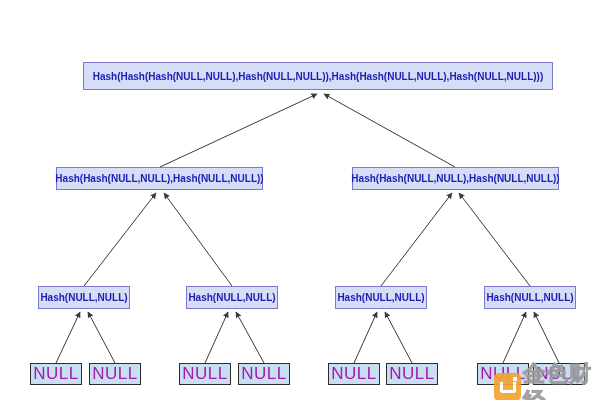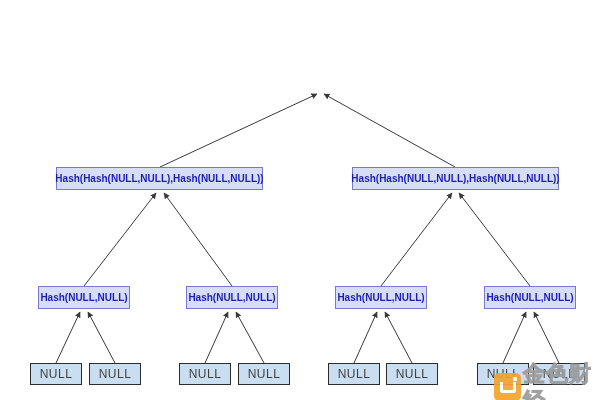--- a/index.html
+++ b/index.html
@@ -32,22 +32,22 @@
   .hash-node{
     background:#d6ddf7;
     border:1px solid #7878cf;
     color:#1d1db5;
     font-weight:bold;
     font-size:10px;
   }
   .leaf-node{
     background:#c9def1;
     border:1px solid #2b2b2b;
-    color:#404040;
-    font-size:12px;
+    color:#a21caf;
+    font-size:17px;
     letter-spacing:0.5px;
   }
   .node-root   {left:83px;  top:62px;  width:470px; height:28px;}
   .node-l2-0   {left:56px;  top:167px; width:207px; height:23px;}
   .node-l2-1   {left:352px; top:167px; width:207px; height:23px;}
   .node-l3-0   {left:38px;  top:286px; width:92px;  height:23px;}
   .node-l3-1   {left:186px; top:286px; width:92px;  height:23px;}
   .node-l3-2   {left:335px; top:286px; width:92px;  height:23px;}
   .node-l3-3   {left:484px; top:286px; width:92px;  height:23px;}
   .node-leaf-0 {left:30px;  top:363px; width:52px;  height:22px;}
@@ -122,20 +122,21 @@
       <line x1="115" y1="363" x2="88" y2="312" marker-end="url(#arrow)"></line>
       <line x1="205" y1="363" x2="228" y2="312" marker-end="url(#arrow)"></line>
       <line x1="264" y1="363" x2="236" y2="312" marker-end="url(#arrow)"></line>
       <line x1="354" y1="363" x2="377" y2="312" marker-end="url(#arrow)"></line>
       <line x1="412" y1="363" x2="385" y2="312" marker-end="url(#arrow)"></line>
       <line x1="503" y1="363" x2="526" y2="312" marker-end="url(#arrow)"></line>
       <line x1="559" y1="363" x2="534" y2="312" marker-end="url(#arrow)"></line>
     </g>
   </svg>
 
+  <div class="node hash-node node-root">Hash(Hash(Hash(NULL,NULL),Hash(NULL,NULL)),Hash(Hash(NULL,NULL),Hash(NULL,NULL)))</div>
 
   <div class="node hash-node node-l2-0">Hash(Hash(NULL,NULL),Hash(NULL,NULL))</div>
   <div class="node hash-node node-l2-1">Hash(Hash(NULL,NULL),Hash(NULL,NULL))</div>
 
   <div class="node hash-node node-l3-0">Hash(NULL,NULL)</div>
   <div class="node hash-node node-l3-1">Hash(NULL,NULL)</div>
   <div class="node hash-node node-l3-2">Hash(NULL,NULL)</div>
   <div class="node hash-node node-l3-3">Hash(NULL,NULL)</div>
 
   <div class="node leaf-node node-leaf-0">NULL</div>

